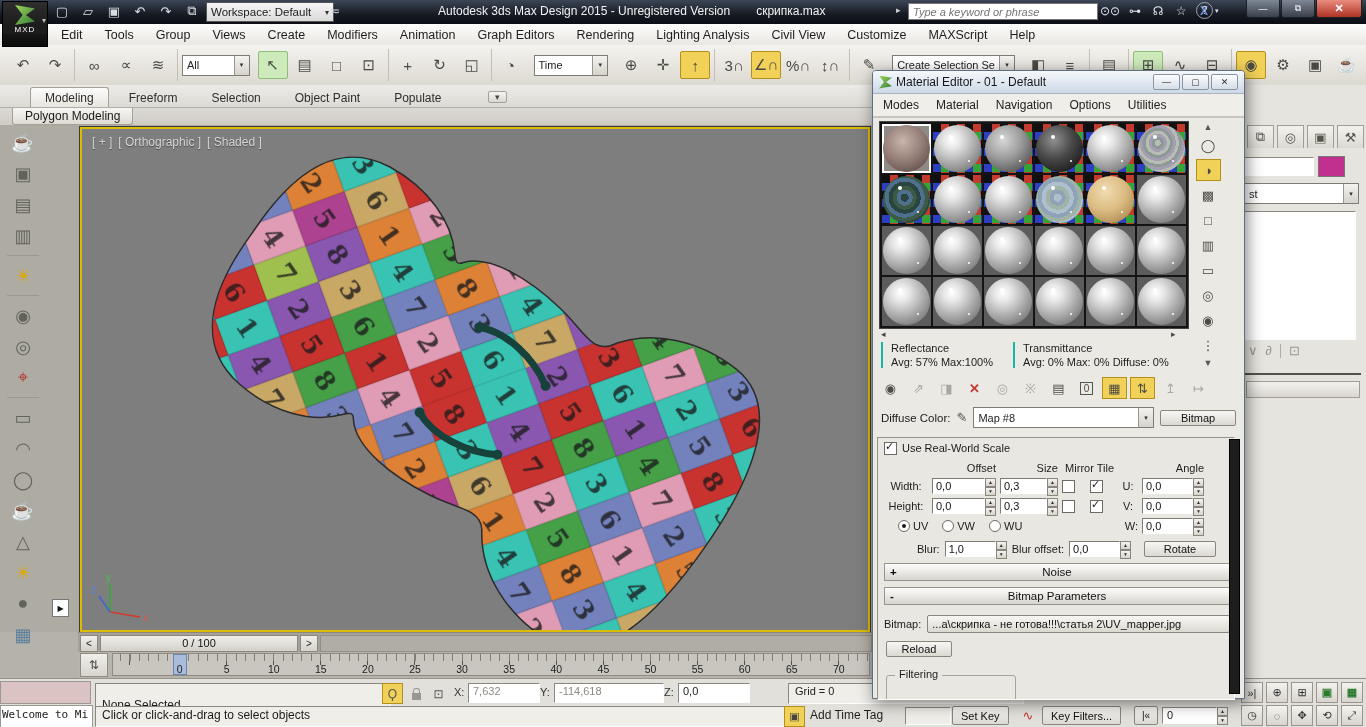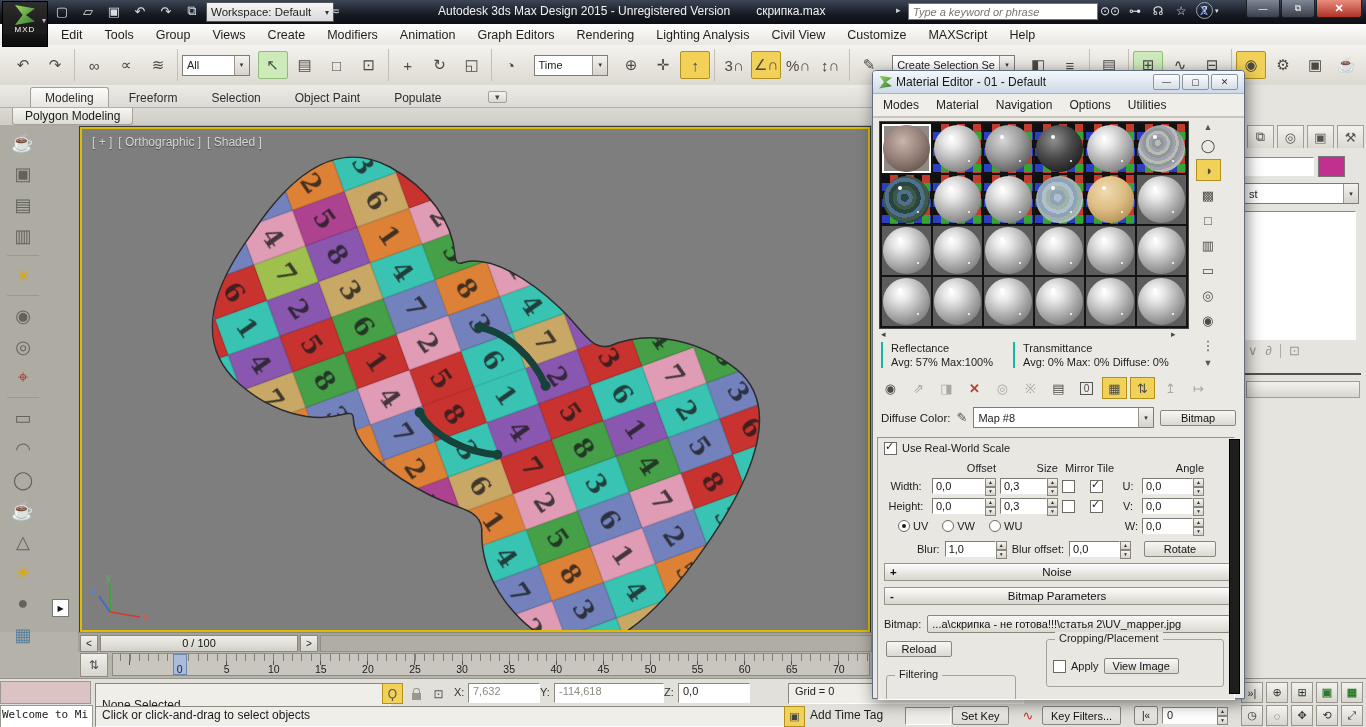--- a/index.html
+++ b/index.html
@@ -1175,28 +1175,20 @@
         <span>Bitmap Parameters</span>
       </div>
 
       <div class="bmp-row">
         <span>Bitmap:</span>
         <button class="pbtn path">...а\скрипка - не готова!!!\статья 2\UV_mapper.jpg</button>
       </div>
 
       <div class="bottom-zone">
         <button class="pbtn reload">Reload</button>
-        <div class="grp crop">
-          <span class="legend">Cropping/Placement</span>
-          <div class="crop-inner">
-            <span class="cb"></span>
-            <span>Apply</span>
-            <button class="pbtn">View Image</button>
-          </div>
-        </div>
         <div class="grp filt">
           <span class="legend">Filtering</span>
         </div>
       </div>
     </div>
     <div class="vscroll"></div>
   </div>
 
 </div>
 

